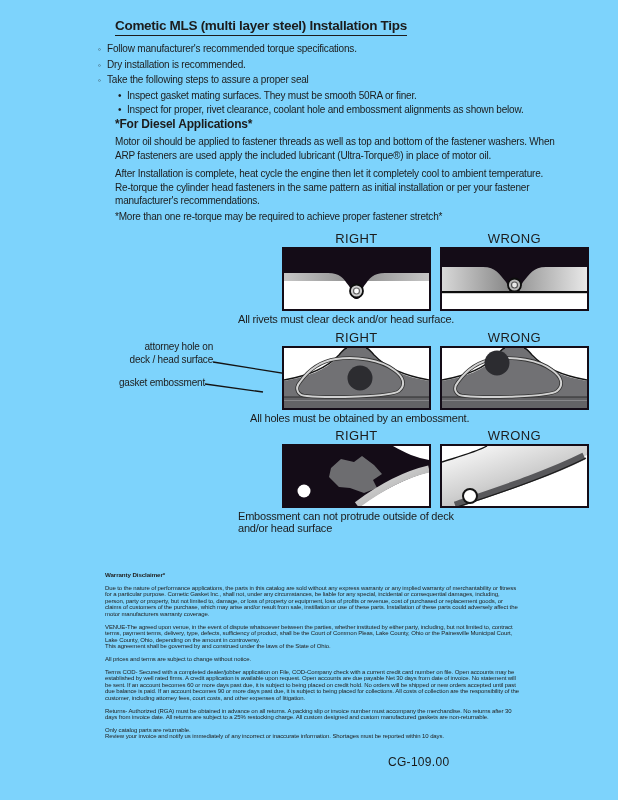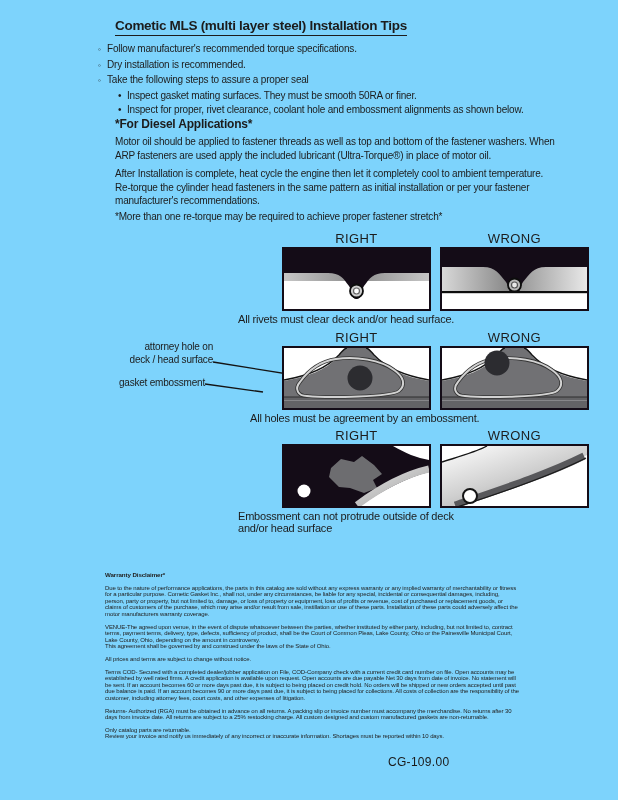--- a/index.html
+++ b/index.html
@@ -163,21 +163,21 @@
           <line x1="0" y1="52.5" x2="145" y2="52.5" stroke="#8f8f92" stroke-width="0.8"></line>
           <path d="M0 32 C23 28 42 21 55 7 C59 2 61 0 63 0" fill="none" stroke="#141414" stroke-width="1.5"></path>
           <path d="M145 32 C122 28 103 21 90 7 C86 2 84 0 82 0" fill="none" stroke="#141414" stroke-width="1.5"></path>
           <path d="M23 48 C14 48 10 41 16 34 C26 20 38 13 52 11 C72 8 97 12 110 22 C120 29 122 37 115 43 C108 49 43 50 23 48 Z" fill="none" stroke="#333" stroke-width="3.6"></path>
           <path d="M23 48 C14 48 10 41 16 34 C26 20 38 13 52 11 C72 8 97 12 110 22 C120 29 122 37 115 43 C108 49 43 50 23 48 Z" fill="none" stroke="#d2d2d2" stroke-width="2"></path>
           <circle cx="55" cy="15" r="12.5" fill="#2c2c30"></circle>
         </svg>
       </div>
     </div>
   </div>
-  <div class="cap" id="cap2">All holes must be agreement by an embossment.</div>
+  <div class="cap" id="cap2">All holes must be obtained by an embossment.</div>
 
   <div class="drow" id="drow3">
     <div class="dcol">
       <div class="dlabel">RIGHT</div>
       <div class="dbox">
         <svg width="145" height="60" viewBox="0 0 145 60">
           <defs>
             <linearGradient id="strG" x1="0" y1="0" x2="1" y2="1">
               <stop offset="0" stop-color="#e6e6e6"></stop>
                 <stop offset="1" stop-color="#9b9b9b"></stop>

